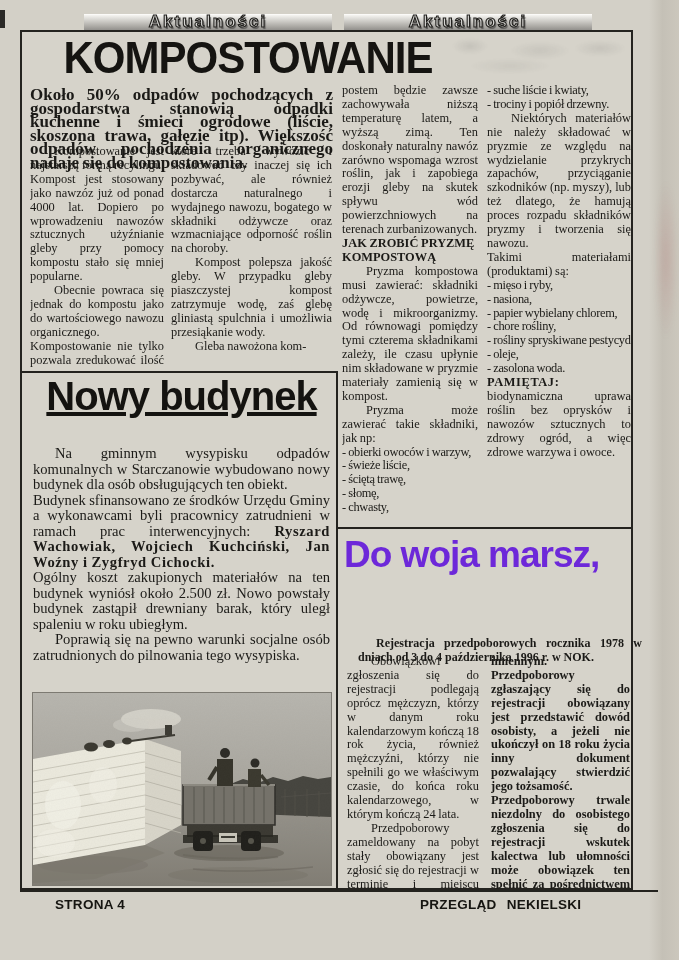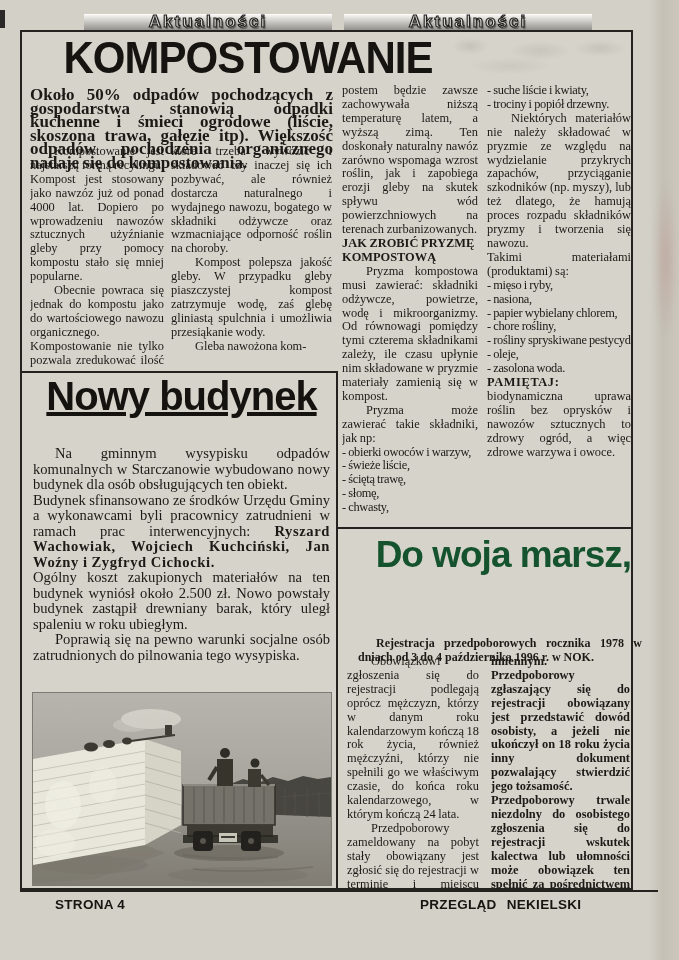--- a/index.html
+++ b/index.html
@@ -41,23 +41,23 @@
   .bold-label{font-weight:bold;letter-spacing:0.6px;}
   .vline{position:absolute;left:336px;top:371px;width:2px;height:519px;background:#23221e;}
   .hline-a{position:absolute;left:22px;top:371px;width:314px;height:2px;background:#23221e;}
   .hline-b{position:absolute;left:338px;top:527px;width:293px;height:2px;background:#23221e;}
   .nowy-title{position:absolute;left:30px;top:374px;width:303px;margin:0;text-align:center;
       font-family:"Liberation Sans",sans-serif;font-weight:700;font-size:40px;letter-spacing:-1px;color:#141310;text-decoration:underline;}
   .nowy-body{position:absolute;left:33px;top:446px;width:297px;font-size:14.6px;
       line-height:15.5px;text-align:justify;word-spacing:-0.3px;}
   .nowy-body p{margin:0;} .in2{text-indent:22px;}
   .photo{position:absolute;left:32px;top:692px;width:298px;height:192px;border:1px solid #7d7a72;background:#a8a59e;}
-  .woja-title{position:absolute;left:344px;top:532px;width:287px;margin:0;text-align:right;
+  .woja-title{position:absolute;left:344px;top:532px;width:287px;margin:0;text-align:left;
       font-family:"Liberation Sans",sans-serif;font-weight:700;font-size:37px;line-height:45px;
-      letter-spacing:-1px;color:#14532d;}
+      letter-spacing:-1px;color:#6d28d9;}
   .woja-lead{position:absolute;left:347px;top:626px;width:284px;margin:11px;font-weight:bold;
       font-size:12px;line-height:13.6px;text-align:justify;text-indent:18px;}
   .wc1{left:347px;top:655px;width:132px;height:234px;overflow:hidden;}
   .wc2{left:491px;top:655px;width:139px;height:234px;overflow:hidden;font-weight:bold;}
   .footer-rule{position:absolute;left:20px;top:890px;width:638px;height:2px;background:#23221e;}
   .footer-text{position:absolute;top:897px;font-family:"Liberation Sans",sans-serif;
       font-weight:700;font-size:13.5px;letter-spacing:0.3px;color:#161511;}
   .ft-l{left:55px;} .ft-r{left:420px;word-spacing:6px;}
 </style>
 </head>

